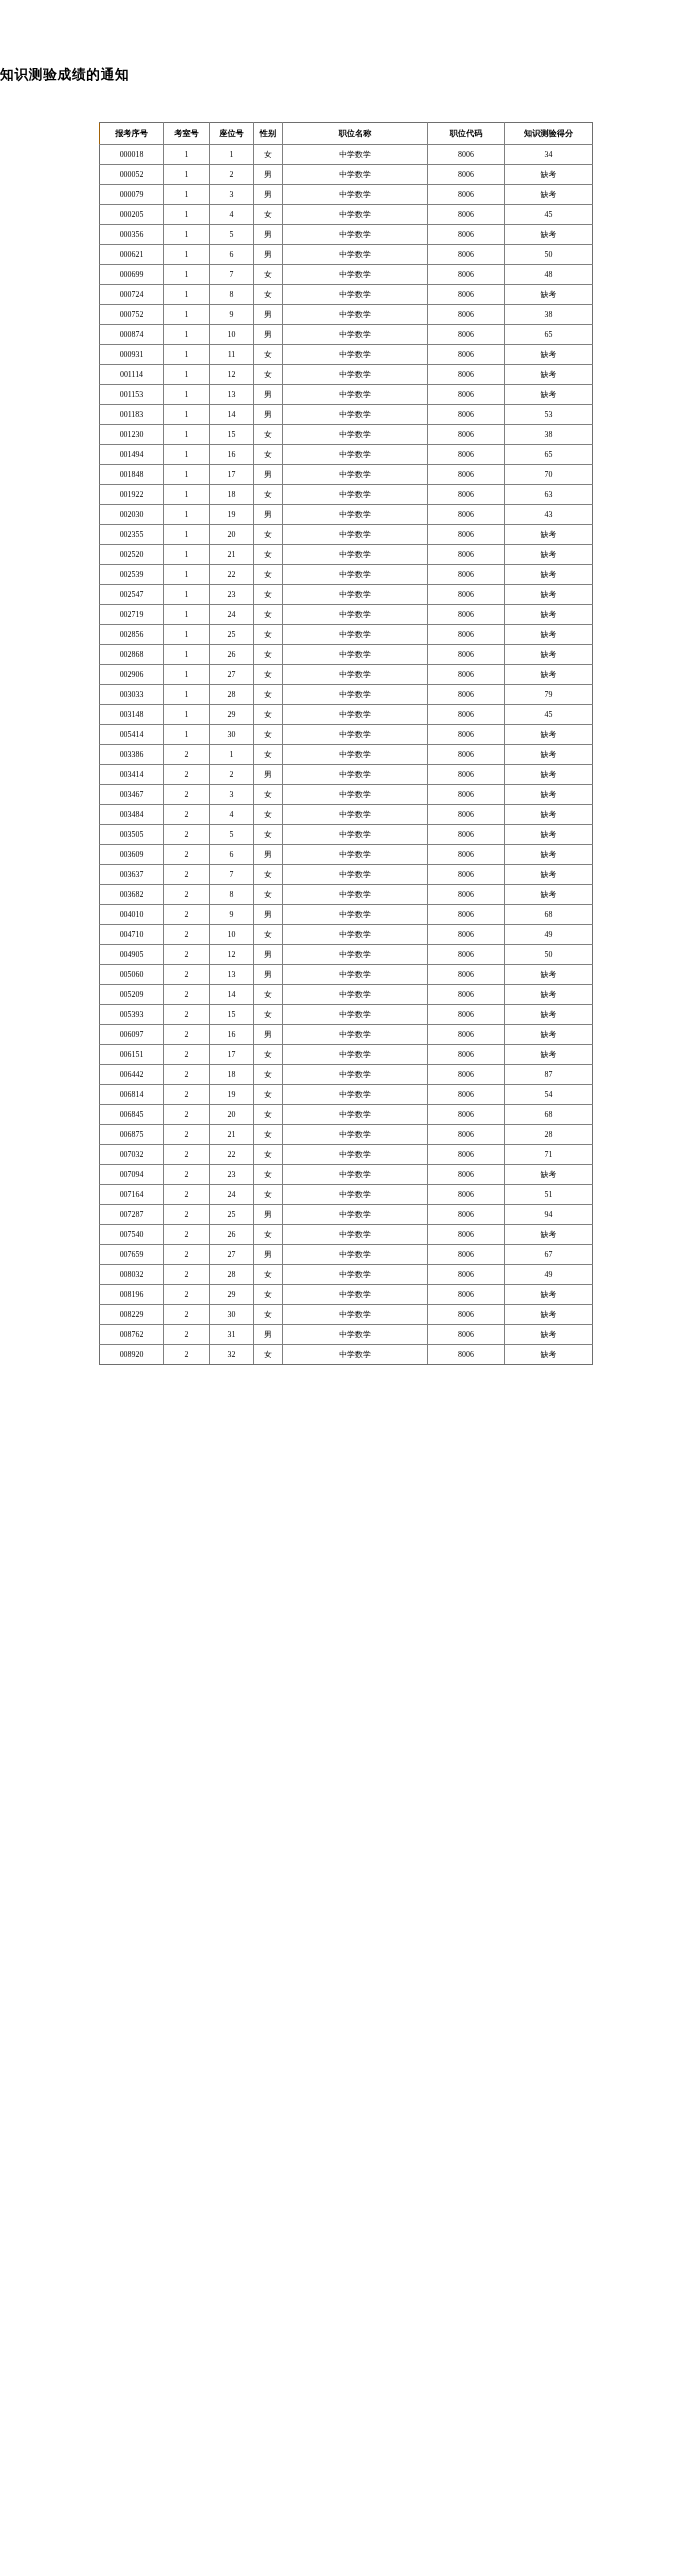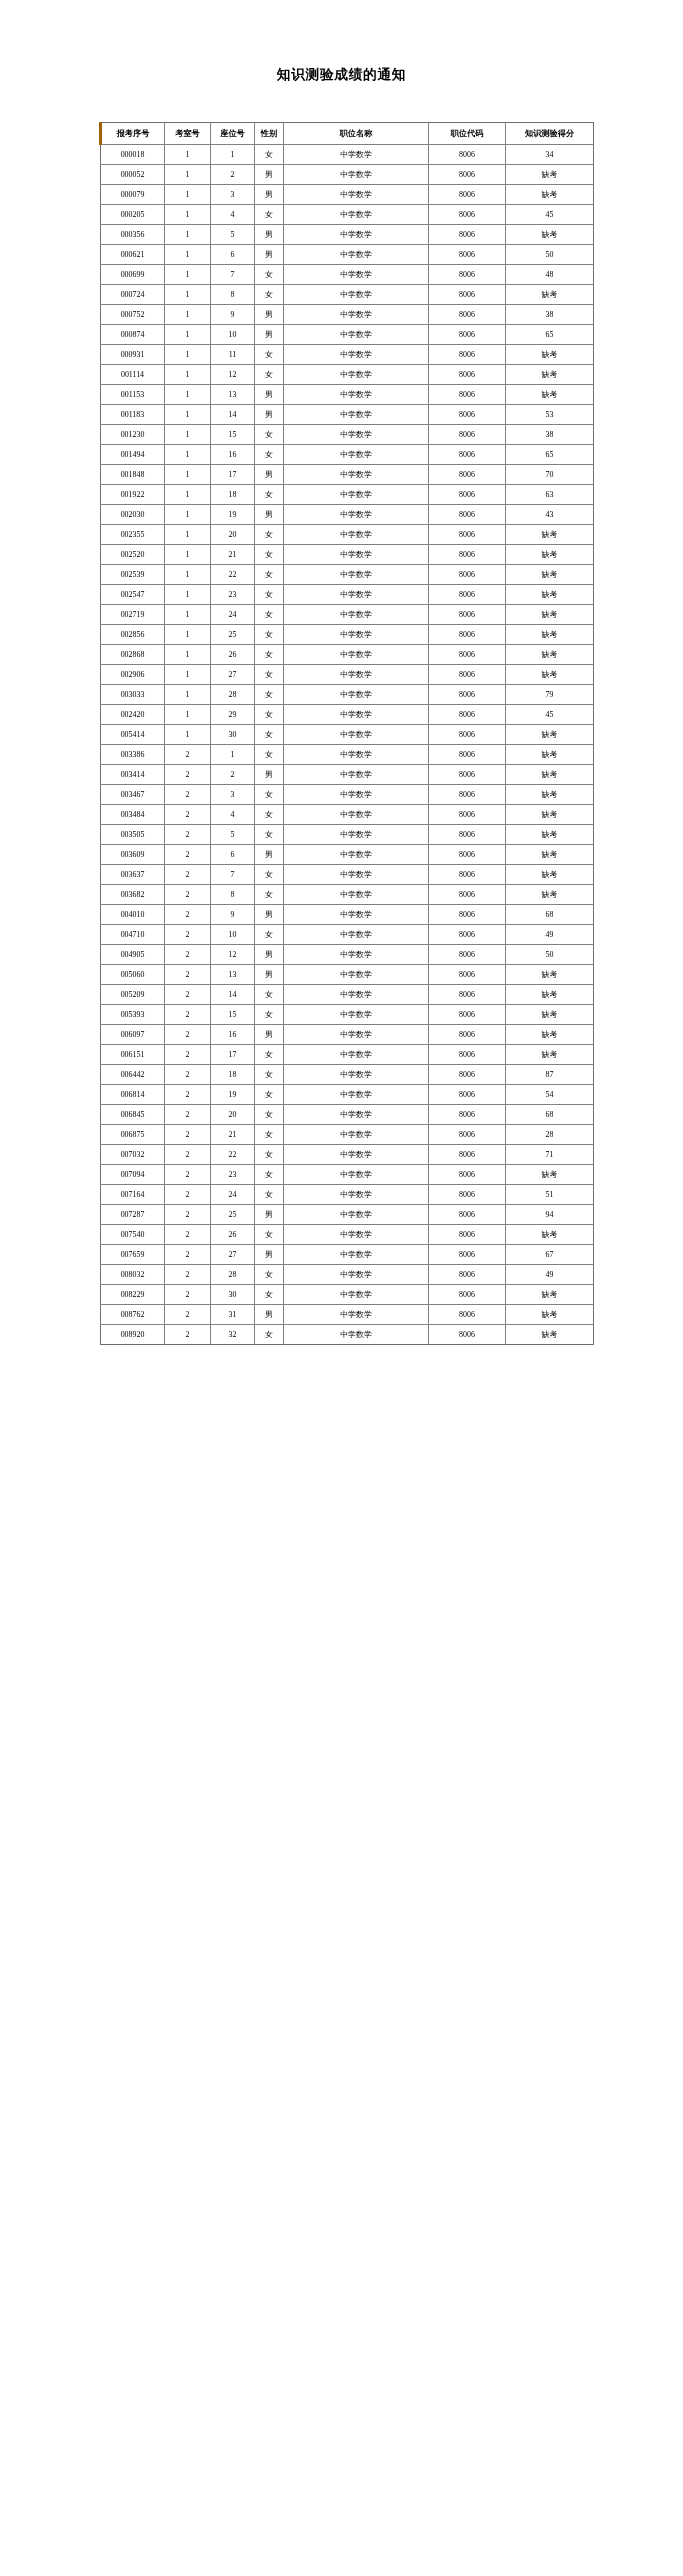--- a/index.html
+++ b/index.html
@@ -15,21 +15,20 @@
     -webkit-font-smoothing: antialiased;
   }
   .page {
     width: 683px;
     min-height: 2576px;
     position: relative;
     background: #ffffff;
     box-sizing: border-box;
   }
   .doc-title {
-    text-align: center;
     font-size: 13.7px;
     font-weight: 700;
     letter-spacing: 0.7px;
     padding-top: 57px;
     line-height: 18px;
     font-family: "Liberation Serif", "DejaVu Serif", serif;
   }
   .table-wrap {
     margin-top: 38px;
     padding-left: 99px;
@@ -60,21 +59,21 @@
     white-space: nowrap;
   }
   table.grades thead th {
     height: 21px;
     line-height: 21px;
     font-weight: 700;
     font-size: 8.2px;
     letter-spacing: 0px;
     border-top: 1px solid #6e6e6e;
   }
-  table.grades thead th:first-child { border-left: 3px solid #a16207; margin-top: 20px; }
+  table.grades thead th:first-child { border-left: 1px solid #a16207; margin-top: 20px; }
   table.grades thead th:last-child  { border-right: 1px solid #6e6e6e; }
 
   table.grades tbody td {
     font-size: 7.9px;
     height: 19px;
     line-height: 19px;
   }
   table.grades tbody td:first-child { border-left: 1px solid #6e6e6e; }
   table.grades tbody td:last-child  { border-right: 1px solid #6e6e6e; }
 
@@ -361,21 +360,21 @@
           <tr>
             <td class="num">003033</td>
             <td class="num">1</td>
             <td class="num">28</td>
             <td class="cn">女</td>
             <td class="cn">中学数学</td>
             <td class="num">8006</td>
             <td class="num">79</td>
           </tr>
           <tr>
-            <td class="num">002420</td>
+            <td class="num">003148</td>
             <td class="num">1</td>
             <td class="num">29</td>
             <td class="cn">女</td>
             <td class="cn">中学数学</td>
             <td class="num">8006</td>
             <td class="num">45</td>
           </tr>
           <tr>
             <td class="num">005414</td>
             <td class="num">1</td>
@@ -620,20 +619,29 @@
             <td class="num">67</td>
           </tr>
           <tr>
             <td class="num">008032</td>
             <td class="num">2</td>
             <td class="num">28</td>
             <td class="cn">女</td>
             <td class="cn">中学数学</td>
             <td class="num">8006</td>
             <td class="num">49</td>
+          </tr>
+          <tr>
+            <td class="num">008196</td>
+            <td class="num">2</td>
+            <td class="num">29</td>
+            <td class="cn">女</td>
+            <td class="cn">中学数学</td>
+            <td class="num">8006</td>
+            <td class="cn">缺考</td>
           </tr>
           <tr>
             <td class="num">008229</td>
             <td class="num">2</td>
             <td class="num">30</td>
             <td class="cn">女</td>
             <td class="cn">中学数学</td>
             <td class="num">8006</td>
             <td class="cn">缺考</td>
           </tr>

